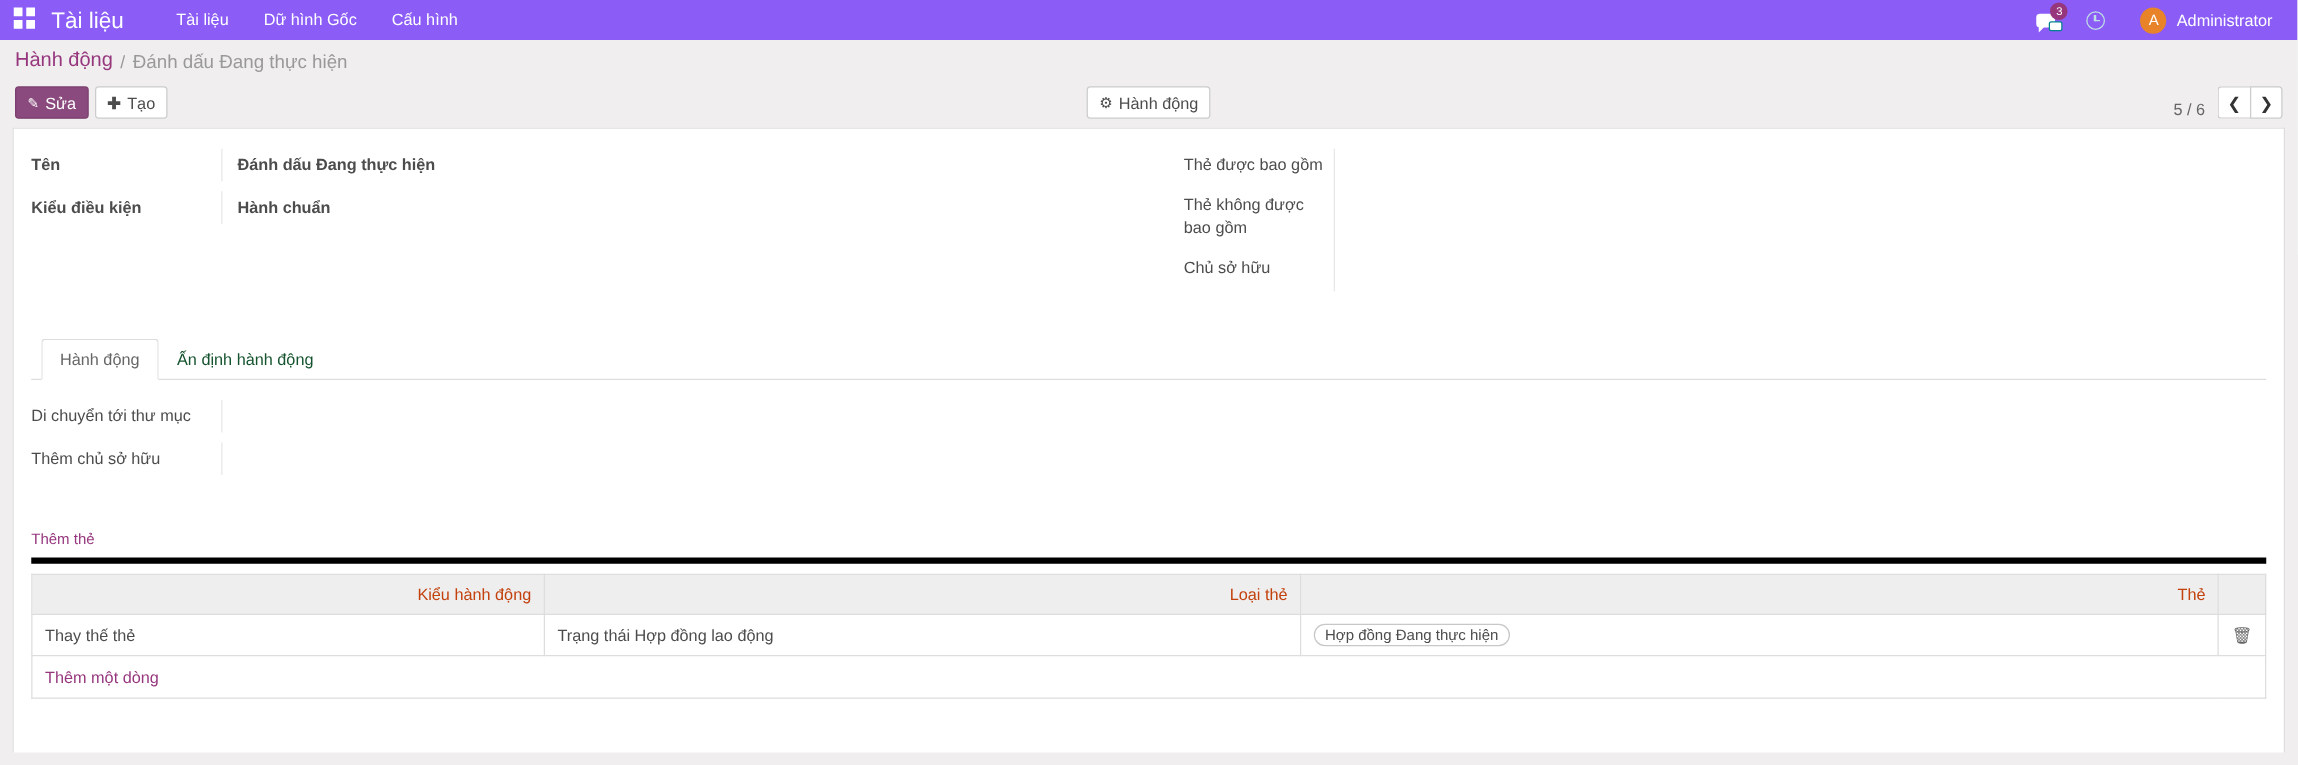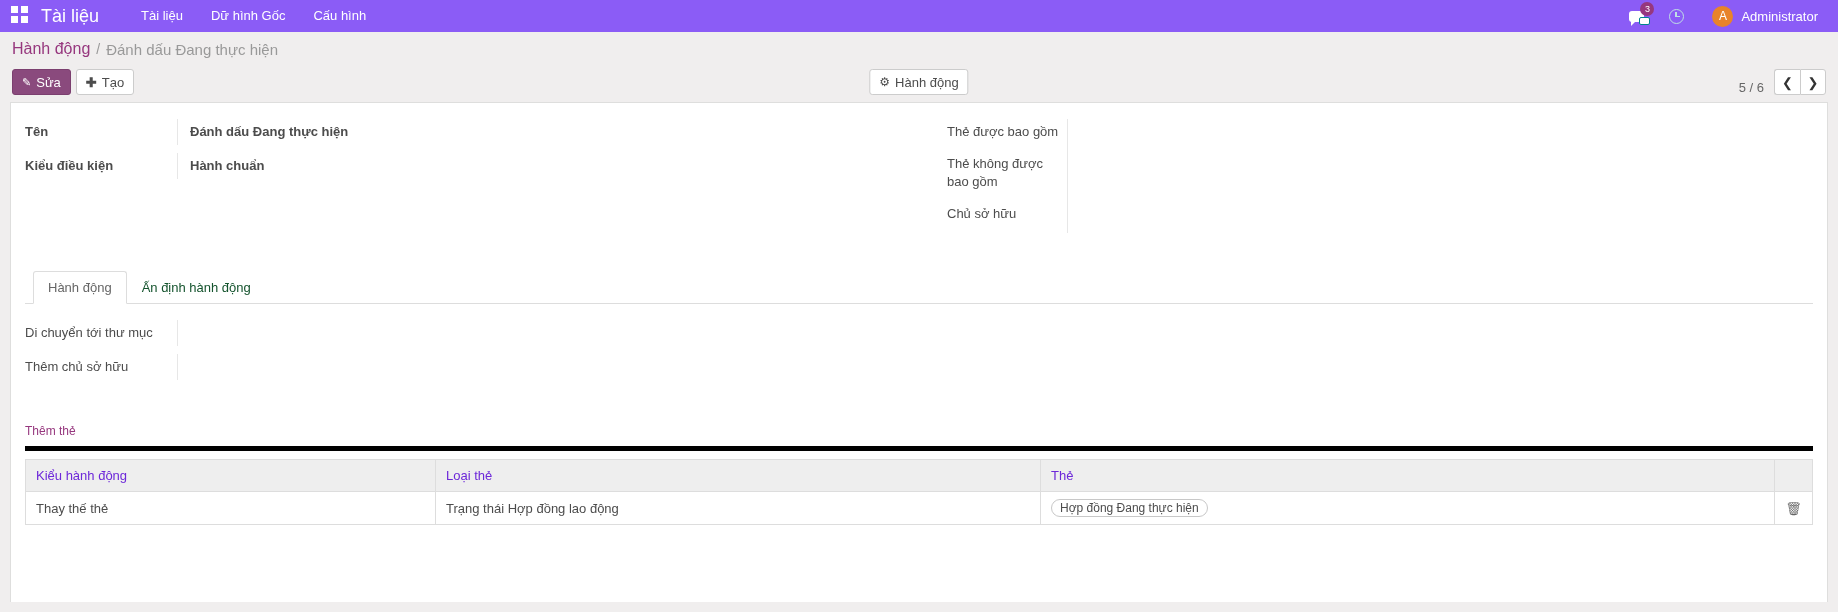--- a/index.html
+++ b/index.html
@@ -307,23 +307,23 @@
   table.list {
     width: 100%;
     border-collapse: collapse;
     font-size: 13px;
     margin-top: 8px;
   }
   table.list thead th {
     background: #eeeeee;
     border: 1px solid #dddddd;
     border-left: none;
-    text-align: left;
+    text-align: right;
     font-weight: normal;
-    color: #6d28d9;
+    color: #c2410c;
     padding: 8px 10px;
     height: 28px;
   }
   table.list thead th:first-child { border-left: 1px solid #dddddd; }
   table.list tbody td {
     border: 1px solid #dddddd;
     border-top: none;
     border-left: none;
     padding: 7px 10px;
     color: #4c4c4c;
@@ -487,19 +487,24 @@
             <tr>
               <td class="col-kind">Thay thế thẻ</td>
               <td class="col-type">Trạng thái Hợp đồng lao động</td>
               <td>
                 <span class="tag-pill">Hợp đồng Đang thực hiện</span>
               </td>
               <td class="col-trash">
                 <span class="trash">🗑</span>
               </td>
             </tr>
+            <tr class="add-line-row">
+              <td colspan="4">
+                <span class="add-line">Thêm một dòng</span>
+              </td>
+            </tr>
           </tbody>
         </table>
       </div>
     </div>
 
   </div>
 </div>
 
 </body></html>

